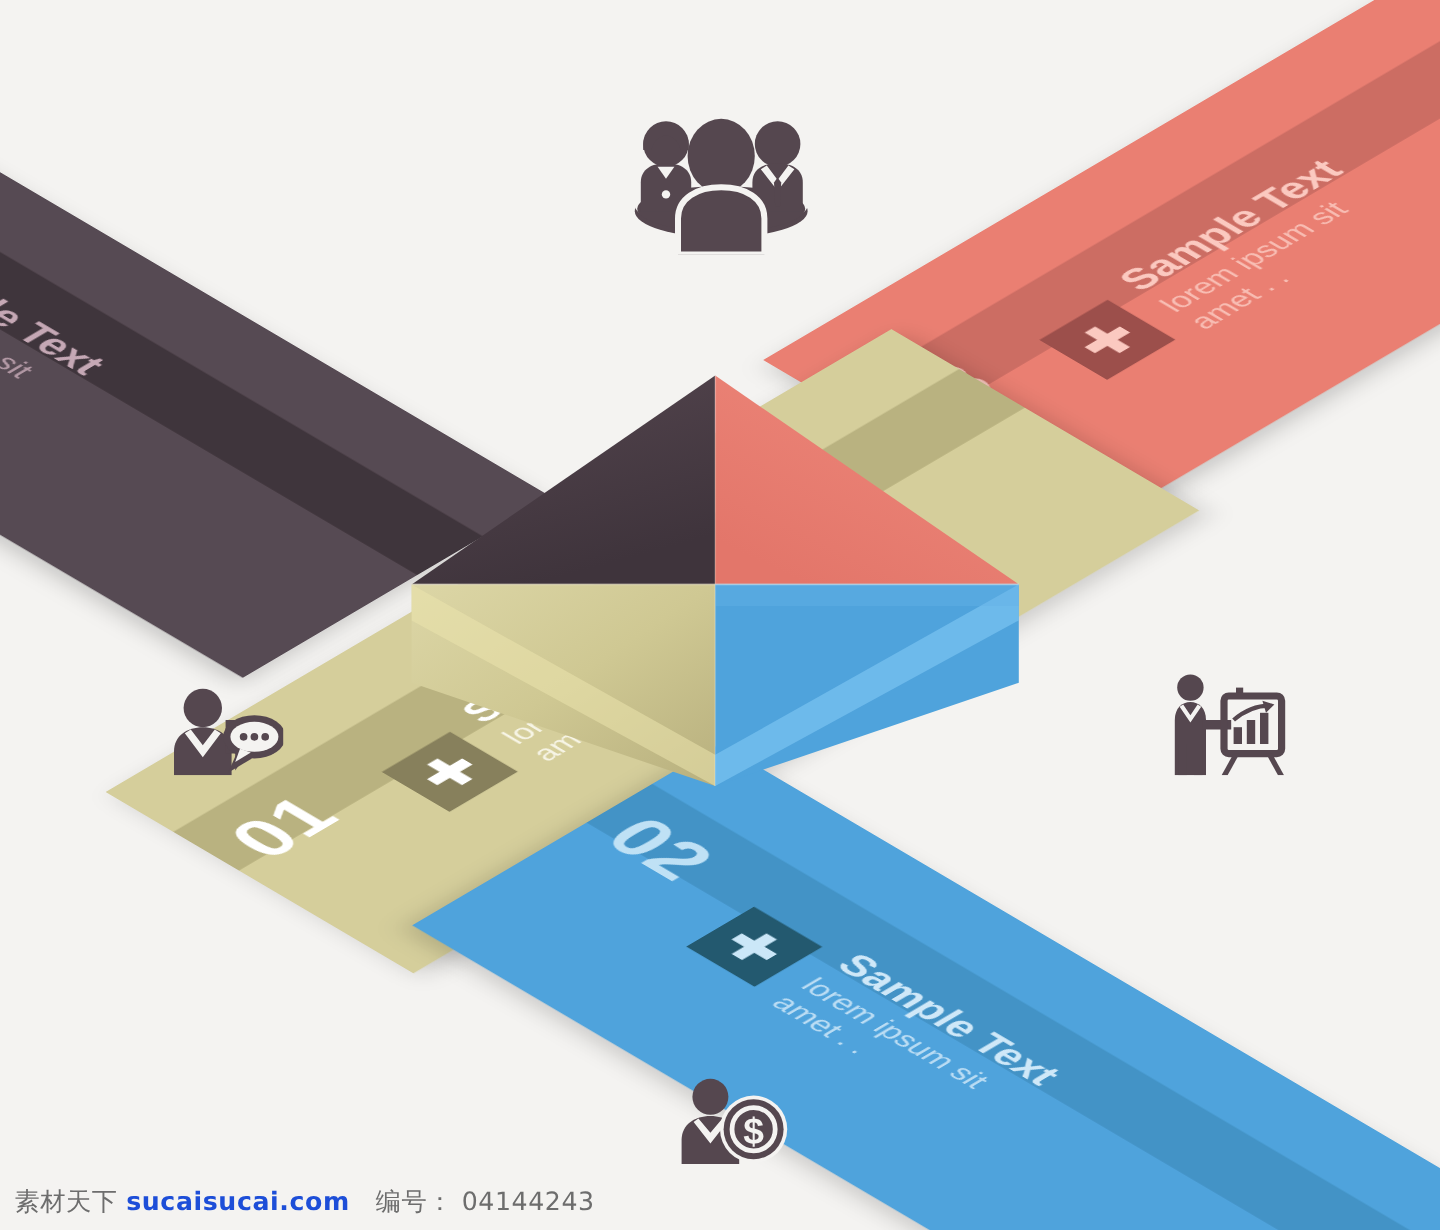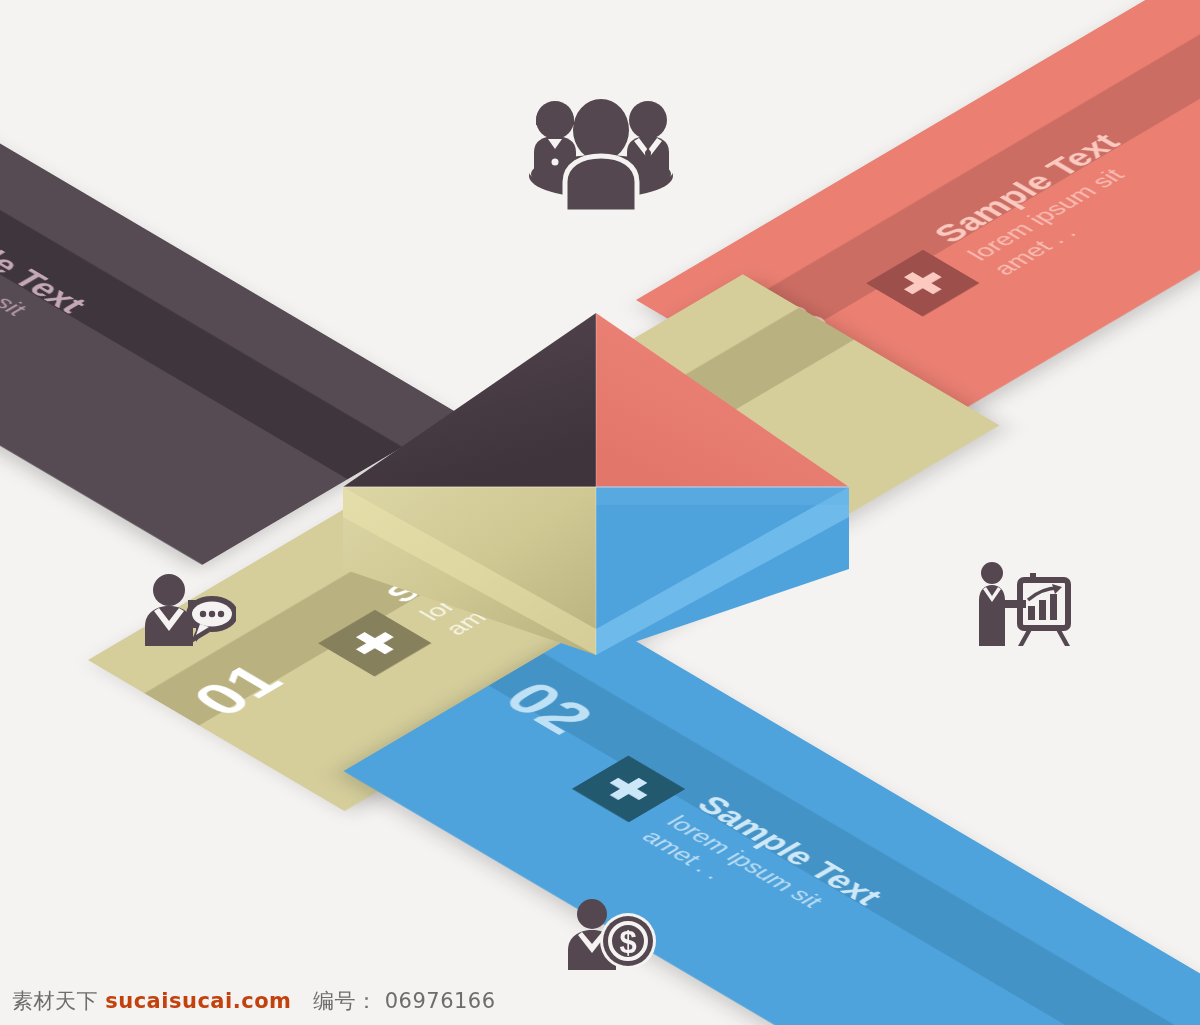--- a/index.html
+++ b/index.html
@@ -139,21 +139,21 @@
   #watermark {
     position: absolute;
     left: 12px;
     bottom: 10px;
     font-size: 21px;
     color: #6d6d6d;
     letter-spacing: .5px;
     white-space: nowrap;
     font-family: "DejaVu Sans", sans-serif;
   }
-  #watermark .site { font-weight: bold; color: #c2410c; }
+  #watermark .site { font-weight: bold; color: #1d4ed8; }
 </style>
 </head>
 <body>
 
 <div id="stage">
 
   <div class="ribbon" id="p04">
     <div class="body" style="background:#564a53">
       <div class="stripe" style="background:#2e2529"></div>
 
@@ -319,16 +319,16 @@
       <circle cx="66" cy="45" r="18" fill="none" stroke="#f4f3f1" stroke-width="4"></circle>
       <text x="66" y="57" font-family="'Liberation Sans',sans-serif" font-size="31" font-weight="bold" fill="#f4f3f1" text-anchor="middle">$</text>
     </svg>
   </div>
 
   <div id="watermark">
     <span>素材天下</span>
     <span class="site">sucaisucai.com</span>
     &nbsp;
     <span>编号：</span>
-    <span>06976166</span>
+    <span>04144243</span>
   </div>
 
 </div>
 
 </body></html>

